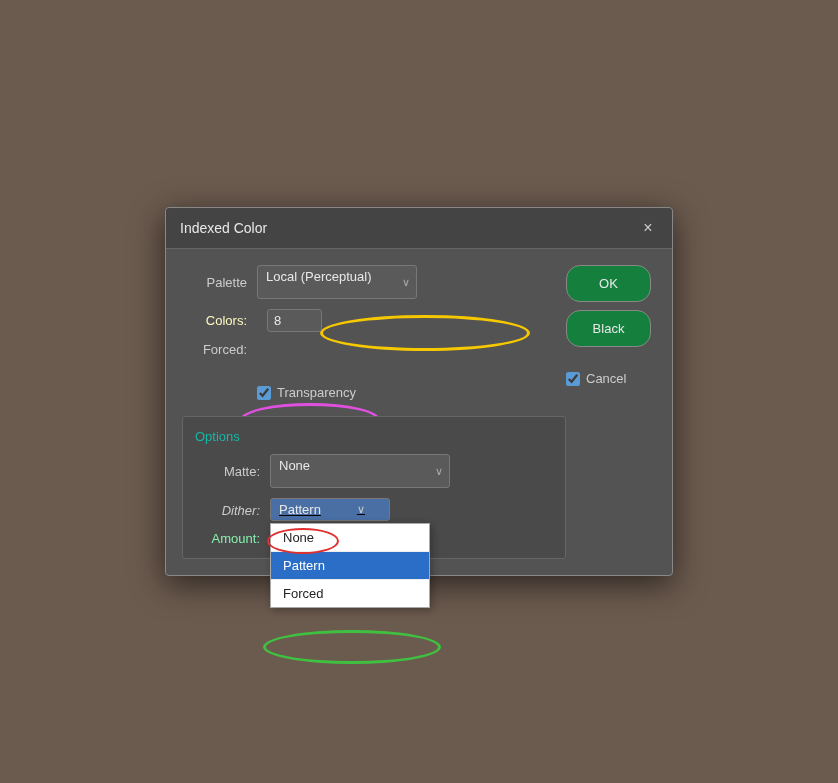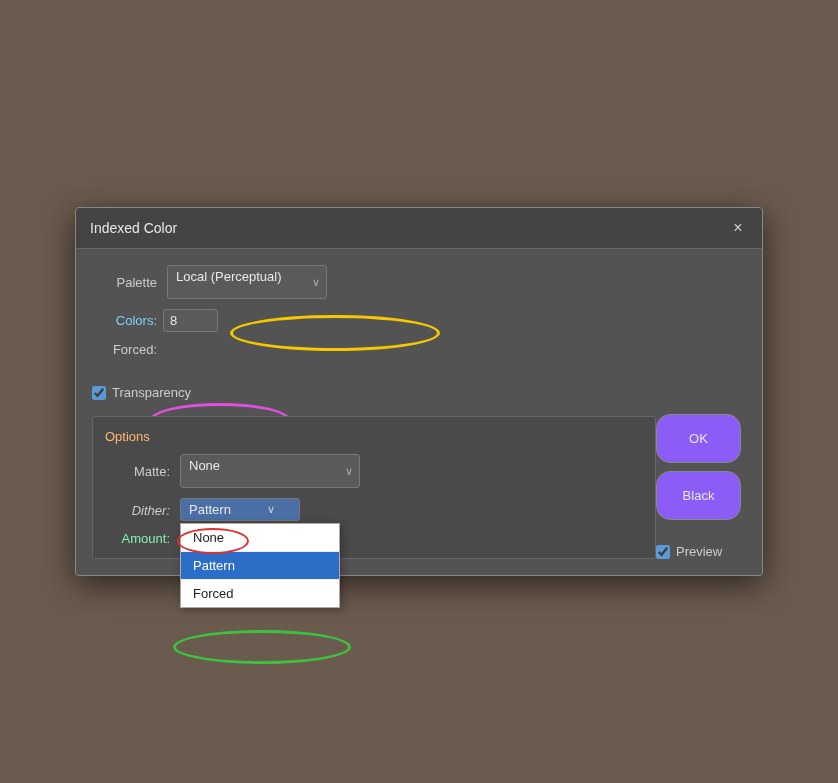--- a/index.html
+++ b/index.html
@@ -8,21 +8,21 @@
       display: flex;
       justify-content: center;
       align-items: center;
       min-height: 783px;
       font-family: -apple-system, BlinkMacSystemFont, 'Segoe UI', Arial, sans-serif;
       font-size: 13px;
     }
 
     .dialog-overlay {
       position: relative;
-      width: 688px;
+      width: 508px;
     }
 
     .dialog {
       background: #535353;
       border: 1px solid #888;
       border-radius: 4px;
       padding: 0;
       box-shadow: 0 8px 32px rgba(0,0,0,0.6);
       position: relative;
     }
@@ -54,21 +54,20 @@
       display: flex;
       align-items: center;
       justify-content: center;
       border-radius: 2px;
     }
 
     .dialog-body {
       display: flex;
       padding: 16px 16px 16px 16px;
       gap: 0;
-      align-items: flex-end;
     }
 
     .dialog-left {
       flex: 1;
     }
 
     .dialog-right {
       display: flex;
       flex-direction: column;
       gap: 8px;
@@ -120,24 +119,24 @@
       font-size: 11px;
     }
 
     .colors-row {
       display: flex;
       align-items: center;
       margin-bottom: 10px;
     }
 
     .colors-label {
-      color: #7dd3fc;
+      color: #fef9c3;
       min-width: 65px;
       text-align: right;
-      margin-right: 6px;
+      margin-right: 20px;
       font-size: 13px;
     }
 
     .colors-input {
       background: #5a5a5a;
       border: 1px solid #777;
       color: #e8e8e8;
       padding: 3px 6px;
       border-radius: 3px;
       font-size: 13px;
@@ -147,20 +146,21 @@
     .forced-row {
       display: flex;
       align-items: center;
       margin-bottom: 28px;
     }
 
     .transparency-row {
       display: flex;
       align-items: center;
       margin-bottom: 16px;
+      margin-left: 75px;
     }
 
     .checkbox-label {
       display: flex;
       align-items: center;
       color: #ccc;
       gap: 6px;
       cursor: pointer;
     }
 
@@ -172,30 +172,30 @@
 
     .options-section {
       background: #4a4a4a;
       border: 1px solid #666;
       border-radius: 3px;
       padding: 12px;
       position: relative;
     }
 
     .options-title {
-      color: #fdba74;
+      color: #14b8a6;
       font-size: 13px;
       margin-bottom: 10px;
     }
 
     .ok-btn, .cancel-btn {
-      background: #8b5cf6;
+      background: #15803d;
       border: 1px solid #888;
       color: #e8e8e8;
-      padding: 16px 20px;
+      padding: 10px 20px;
       border-radius: 14px;
       font-size: 13px;
       cursor: pointer;
       width: 85px;
       text-align: center;
     }
 
     .preview-row {
       display: flex;
       align-items: center;
@@ -254,20 +254,21 @@
       color: white;
     }
 
     .dropdown-item.none-item {
       
     }
 
     .dither-select-wrapper {
       position: relative;
       display: inline-block;
+      text-decoration: underline;
     }
 
     
     .annotation-red-oval-none {
       position: absolute;
       border: 2.5px solid #e03030;
       border-radius: 50%;
       pointer-events: none;
       top: 4px;
       left: -4px;
@@ -398,21 +399,21 @@
 
       </div>
 
       <div class="dialog-right">
         <button class="ok-btn">OK</button>
         <button class="cancel-btn">Black</button>
 
         <div class="preview-row" style="margin-top:16px;">
           <label class="checkbox-label">
             <input type="checkbox" class="checkbox-input" checked="" style="">
-            <span>Preview</span>
+            <span>Cancel</span>
           </label>
         </div>
       </div>
 
     </div>
 
   </div>
 </div>
 
 </body></html>

